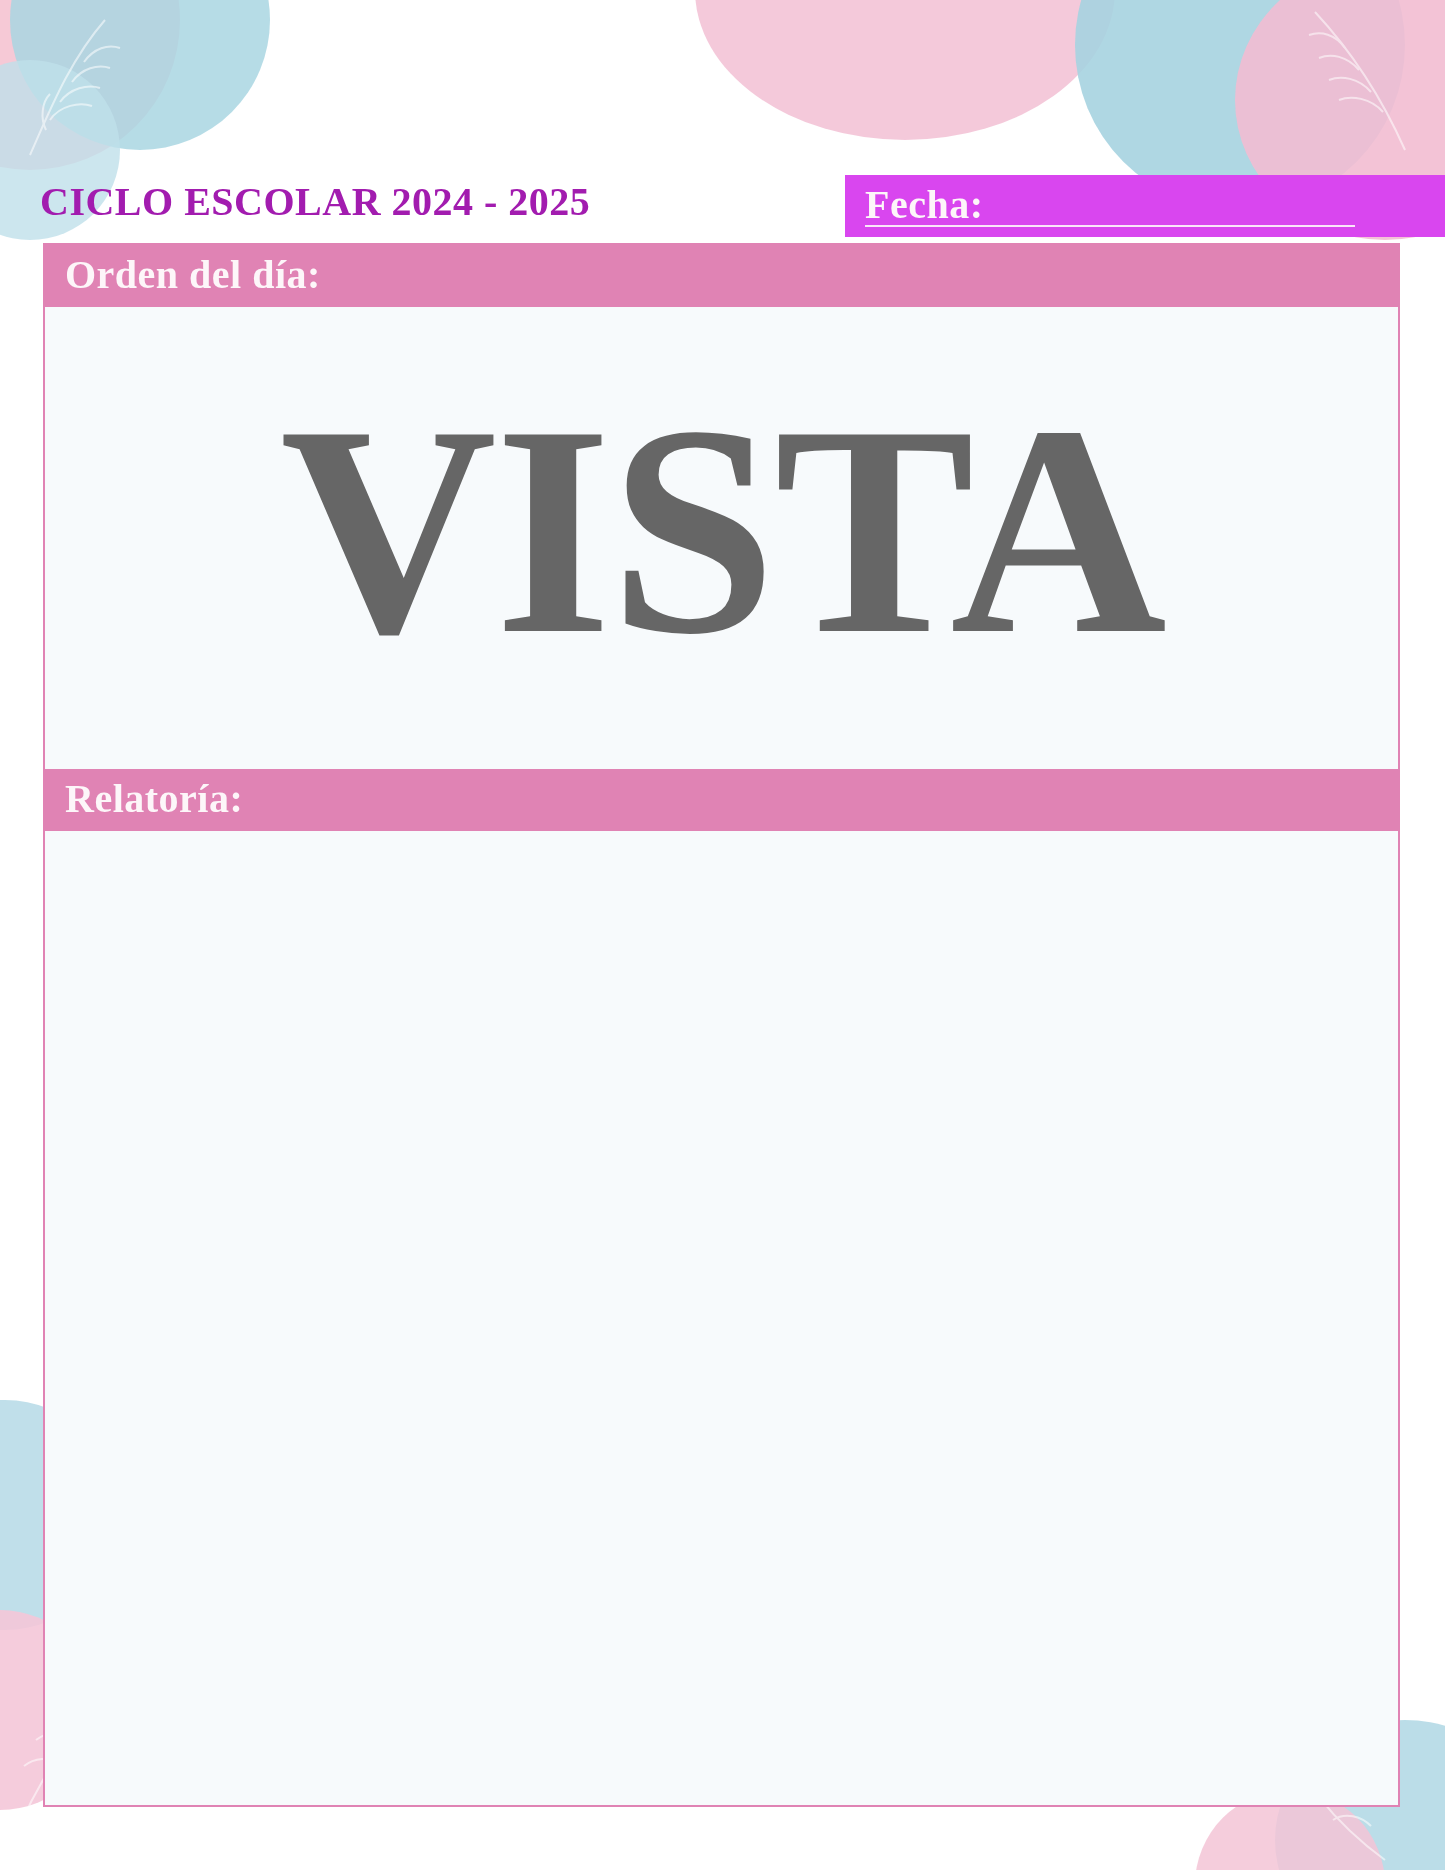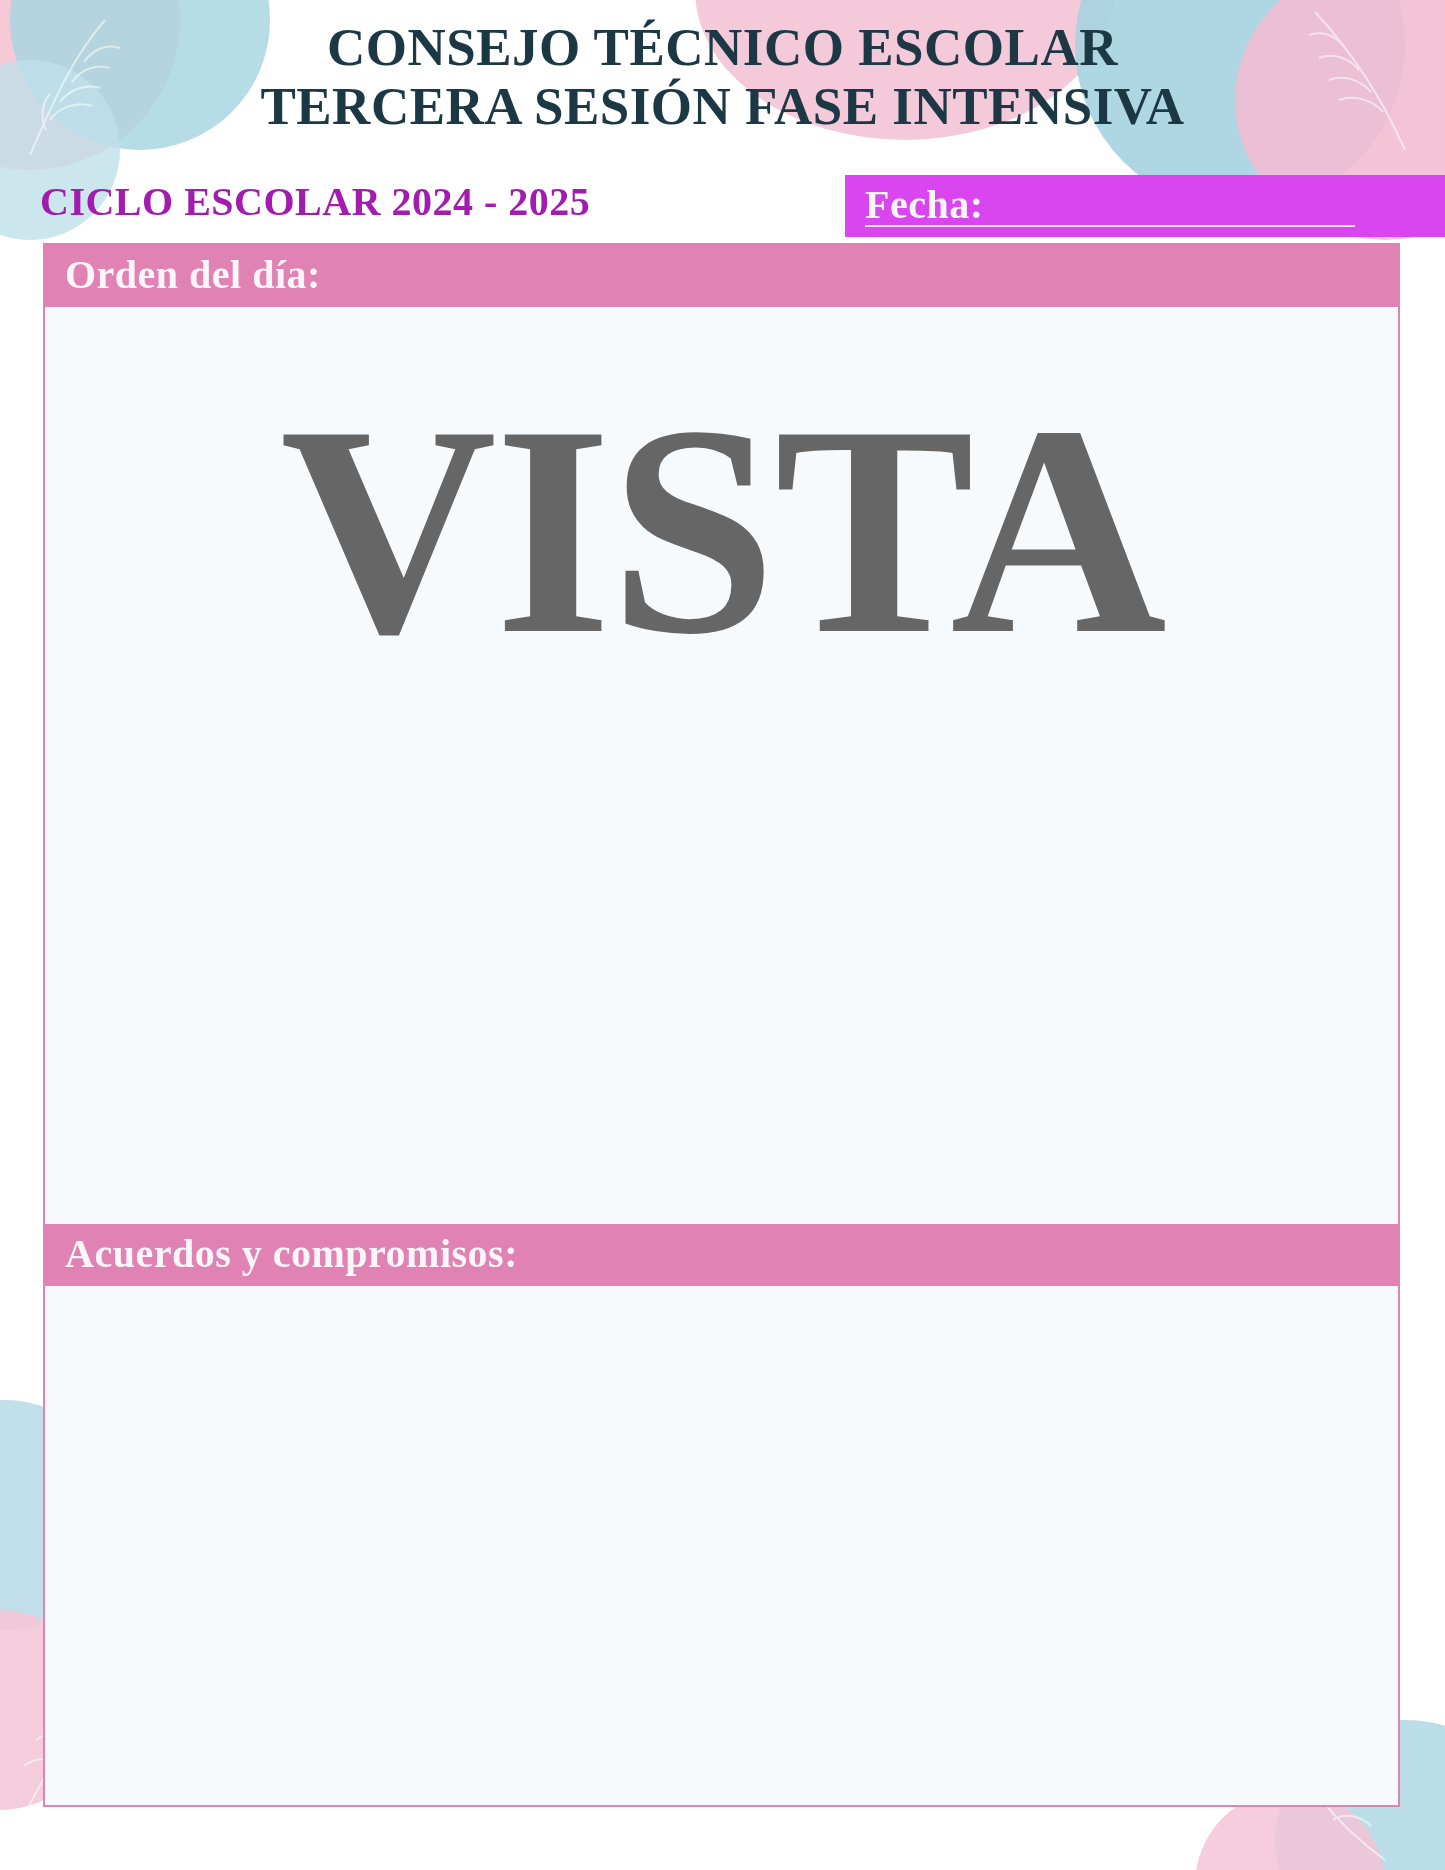--- a/index.html
+++ b/index.html
@@ -254,39 +254,35 @@
     <g stroke="#ffffff" stroke-width="2" fill="none">
       <path d="M100 10 C70 45 40 90 20 135"></path>
       <path d="M74 48 C64 40 46 42 36 50"></path>
       <path d="M60 74 C50 66 34 68 24 76"></path>
     </g>
   </svg>
 </div>
 
 <div class="page">
 
-  <div class="title-block">
-    <span class="title-line">CONSEJO TÉCNICO ESCOLAR</span>
-    <span class="title-line">TERCERA SESIÓN FASE INTENSIVA</span>
-  </div>
 
   <div class="cycle">CICLO ESCOLAR 2024 - 2025</div>
 
   <div class="fecha-bar">
     <span class="fecha-label">Fecha:</span>
     <div class="fecha-rule"></div>
   </div>
 
   <div class="form-frame">
 
     <div class="section-bar">Orden del día:</div>
     <div class="section-body body-orden"></div>
 
+    <div class="section-bar">Relatoría:</div>
     <div class="section-body body-relat"></div>
 
-    <div class="section-bar">Acuerdos y compromisos:</div>
     <div class="section-body body-acuerdo"></div>
 
   </div>
 
   <div class="watermark wm-vista">VISTA</div>
 
 </div>
 
 </body></html>

